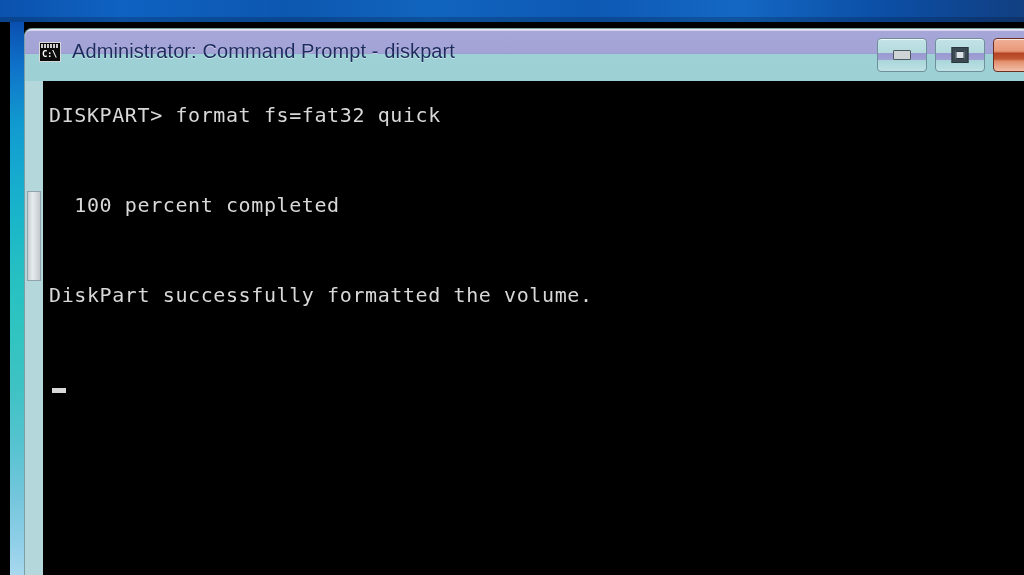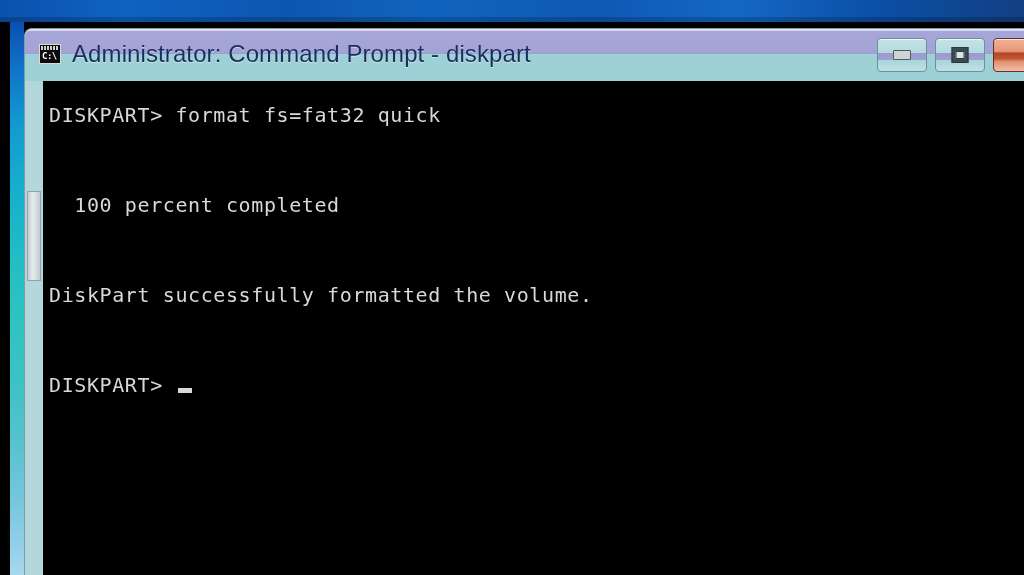--- a/index.html
+++ b/index.html
@@ -120,21 +120,21 @@
     color: #ffffff;
     font-family: "DejaVu Sans Mono", monospace;
     font-size: 9px;
     font-weight: 700;
     line-height: 13px;
     letter-spacing: -0.5px;
   }
 
   #title-text {
     color: #1d2c5e;
-    font-size: 24px;
+    font-size: 20px;
     font-weight: 400;
     letter-spacing: 0.1px;
     white-space: nowrap;
     text-shadow: 0 1px 0 rgba(255,255,255,0.45);
   }
 
   
   #window-controls {
     position: absolute;
     right: -14px;
@@ -298,20 +298,20 @@
         <div id="scrollbar-thumb"></div>
       </div>
 
       <div id="console-screen">
         <div class="console-line">DISKPART&gt; format fs=fat32 quick</div>
         <div class="console-line blank"></div>
         <div class="console-line">  100 percent completed</div>
         <div class="console-line blank"></div>
         <div class="console-line">DiskPart successfully formatted the volume.</div>
         <div class="console-line blank"></div>
-        <div class="console-line"><span>DISKPART&gt; </span><span class="cursor"></span></div>
+        <div class="console-line"><span class="cursor"></span></div>
       </div>
 
     </div>
 
   </div>
 
 </div>
 
 </body></html>

